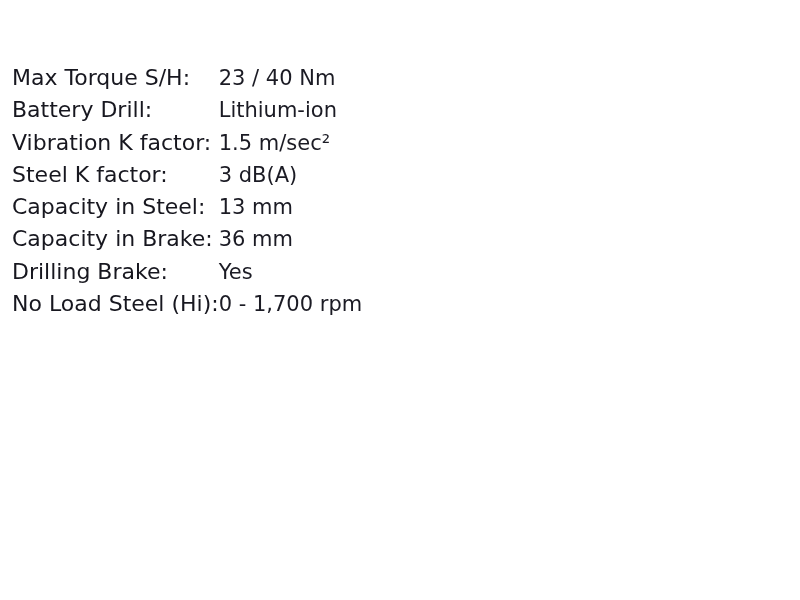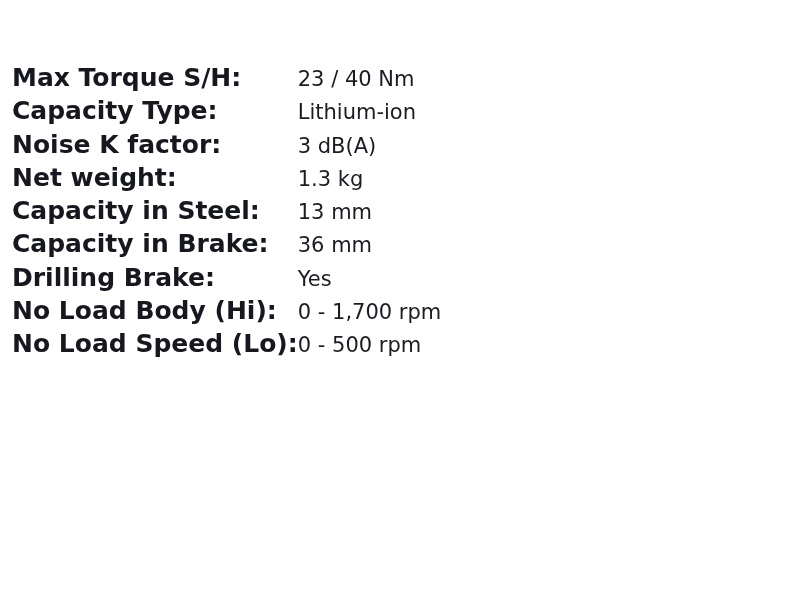--- a/index.html
+++ b/index.html
@@ -24,22 +24,22 @@
     border-collapse: collapse;
     border-spacing: 0;
   }
   table.spec-table td {
     padding: 0;
     vertical-align: baseline;
     line-height: 32.3px;
     white-space: nowrap;
   }
   td.spec-label {
-    font-weight: bold;
-    font-size: 25px;
+    font-weight: normal;
+    font-size: 22px;
     color: #17171f;
     padding-right: 6px;
   }
   td.spec-value {
     font-weight: normal;
     font-size: 21px;
     color: #1b1b24;
     padding-left: 14px;
     margin-top: 8px;
   }
@@ -48,46 +48,42 @@
 <body>
 
 <div class="spec-sheet">
   <table class="spec-table">
     <tbody>
       <tr>
         <td class="spec-label">Max Torque S/H:</td>
         <td class="spec-value">23 / 40 Nm</td>
       </tr>
       <tr>
-        <td class="spec-label">Capacity Type:</td>
+        <td class="spec-label">Battery Drill:</td>
         <td class="spec-value">Lithium-ion</td>
       </tr>
       <tr>
-        <td class="spec-label">Noise K factor:</td>
-        <td class="spec-value">3 dB(A)</td>
+        <td class="spec-label">Vibration K factor:</td>
+        <td class="spec-value">1.5 m/sec²</td>
       </tr>
       <tr>
-        <td class="spec-label">Net weight:</td>
-        <td class="spec-value">1.3 kg</td>
+        <td class="spec-label">Steel K factor:</td>
+        <td class="spec-value">3 dB(A)</td>
       </tr>
       <tr>
         <td class="spec-label">Capacity in Steel:</td>
         <td class="spec-value">13 mm</td>
       </tr>
       <tr>
         <td class="spec-label">Capacity in Brake:</td>
         <td class="spec-value">36 mm</td>
       </tr>
       <tr>
         <td class="spec-label">Drilling Brake:</td>
         <td class="spec-value">Yes</td>
       </tr>
       <tr>
-        <td class="spec-label">No Load Body (Hi):</td>
+        <td class="spec-label">No Load Steel (Hi):</td>
         <td class="spec-value">0 - 1,700 rpm</td>
-      </tr>
-      <tr>
-        <td class="spec-label">No Load Speed (Lo):</td>
-        <td class="spec-value">0 - 500 rpm</td>
       </tr>
     </tbody>
   </table>
 </div>
 
 </body></html>

